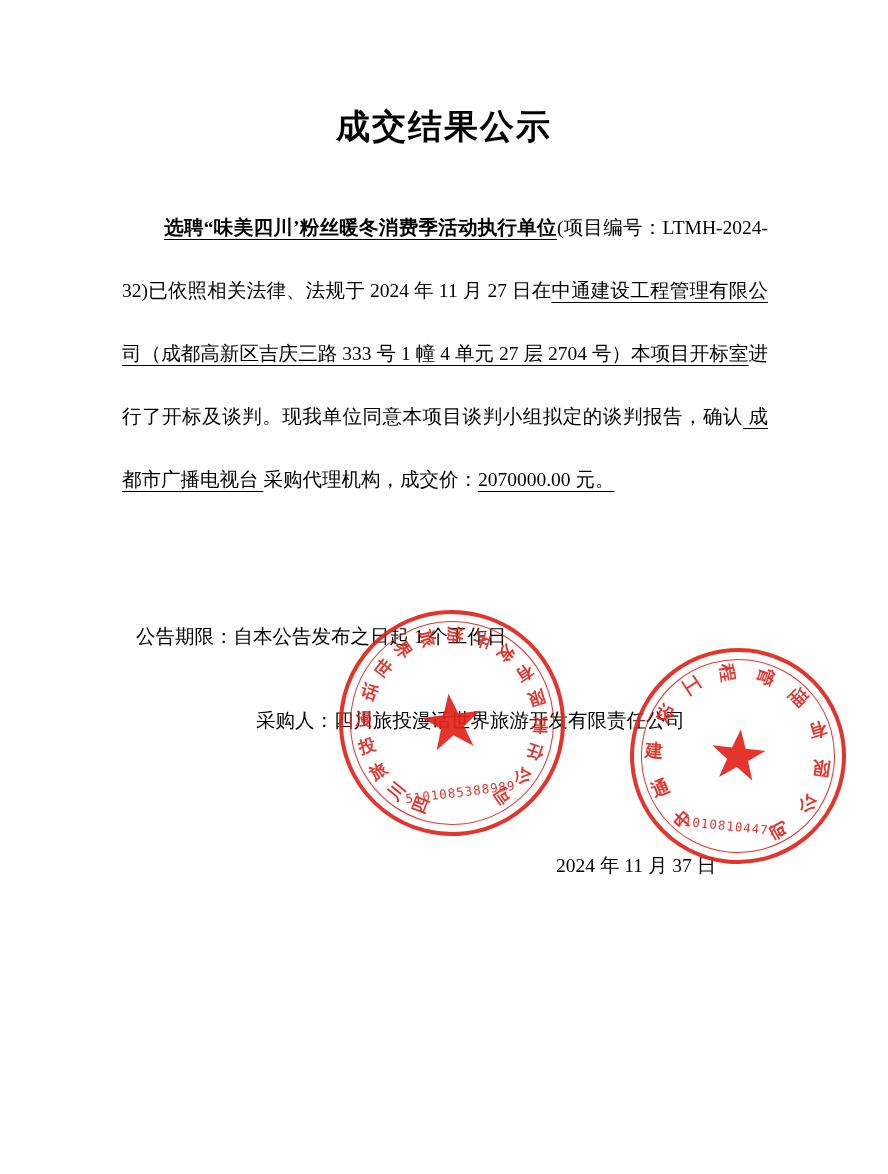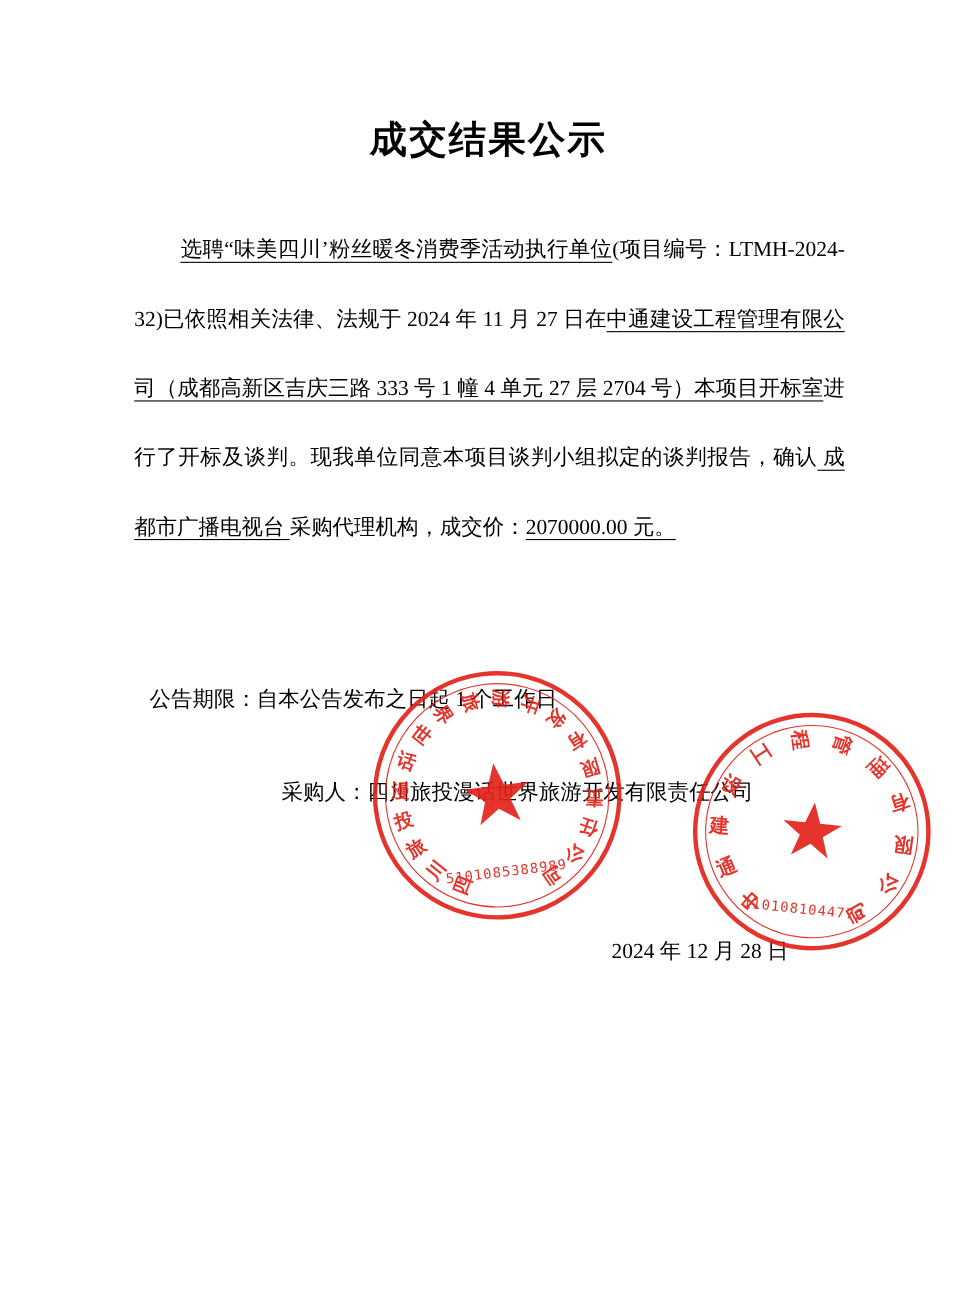--- a/index.html
+++ b/index.html
@@ -51,21 +51,21 @@
     display: inline-block;
     width: 42px;
   }
 
   .u {
     text-decoration: underline;
     text-underline-offset: 5px;
   }
 
   .b {
-    font-weight: normal;
+    font-weight: bold;
   }
 
   .notice-line {
     position: absolute;
     top: 622px;
     left: 136px;
     font-size: 19.5px;
     line-height: 30px;
   }
 
@@ -164,21 +164,21 @@
 
   <div class="body-block">
     <div class="para"><span class="indent"></span><span class="b u">选聘“味美四川’粉丝暖冬消费季活动执行单位</span><span>(项目编号：LTMH-2024-32)已依照相关法律、法规于 2024 年 11 月 27 日在</span><span class="u">中通建设工程管理有限公司（成都高新区吉庆三路 333 号 1 幢 4 单元 27 层 2704 号）本项目开标室</span><span>进行了开标及谈判。现我单位同意本项目谈判小组拟定的谈判报告，确认</span><span class="u"> 成都市广播电视台 </span><span>采购代理机构，成交价：</span><span class="u">2070000.00 元。</span></div>
   </div>
 
   <div class="notice-line">公告期限：自本公告发布之日起 1 个工作日</div>
 
   <div class="sig-line sig-buyer"><span>采购人：</span><span>四川旅投漫话世界旅游开发有限责任公司</span></div>
 
 
-  <div class="sig-line sig-date">2024 年 12 月 28 日</div>
+  <div class="sig-line sig-date">2024 年 11 月 37 日</div>
 
   <div class="seal seal-left">
     <div class="seal-inner-ring"></div>
     <div class="seal-arc-text" id="arc-left">
         <span style="font-size: 17px; transform: rotate(-152deg) translate(0px, -88px) rotate(90deg) translate(-50%, -50%);">四</span>
         <span style="font-size: 17px; transform: rotate(-134.118deg) translate(0px, -88px) rotate(90deg) translate(-50%, -50%);">川</span>
         <span style="font-size: 17px; transform: rotate(-116.235deg) translate(0px, -88px) rotate(90deg) translate(-50%, -50%);">旅</span>
         <span style="font-size: 17px; transform: rotate(-98.3529deg) translate(0px, -88px) rotate(90deg) translate(-50%, -50%);">投</span>
         <span style="font-size: 17px; transform: rotate(-80.4706deg) translate(0px, -88px) rotate(90deg) translate(-50%, -50%);">漫</span>
         <span style="font-size: 17px; transform: rotate(-62.5882deg) translate(0px, -88px) rotate(90deg) translate(-50%, -50%);">话</span>

